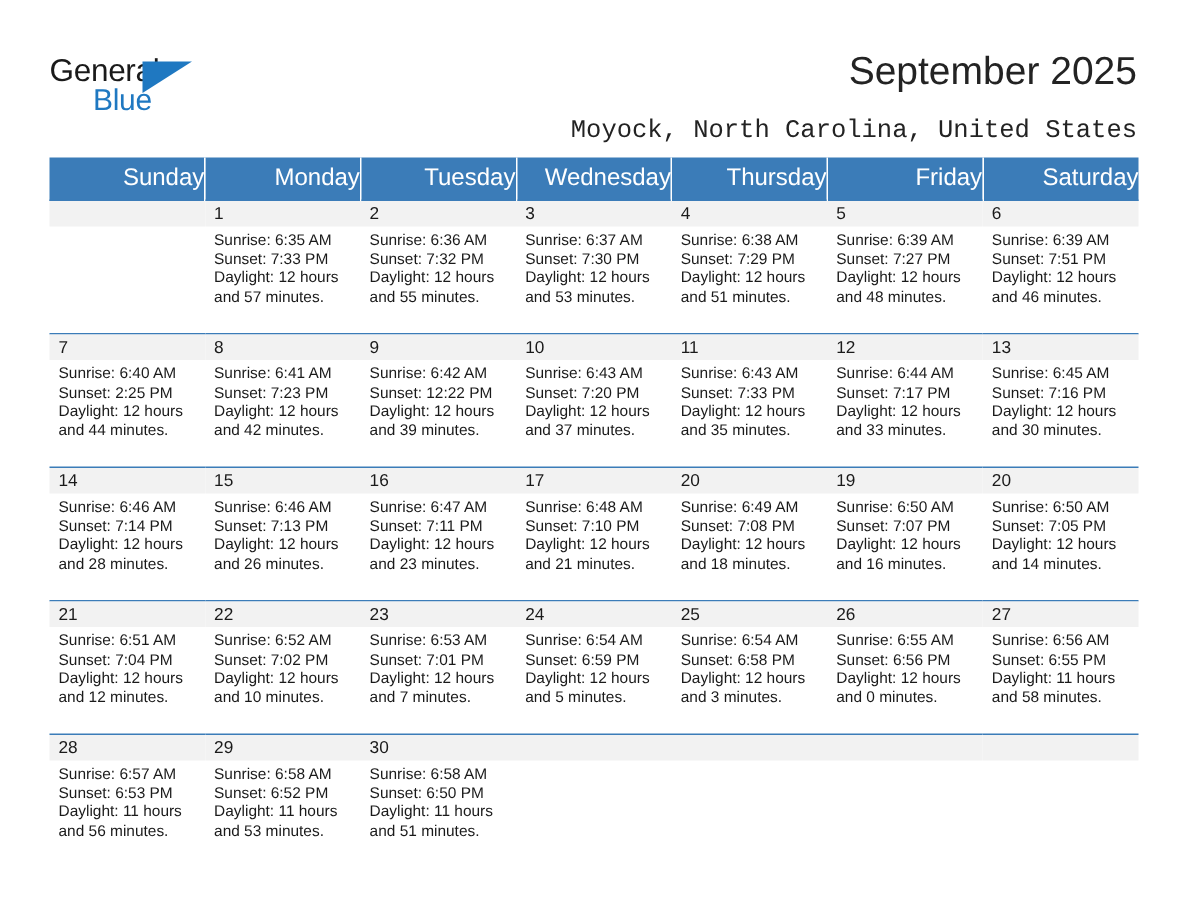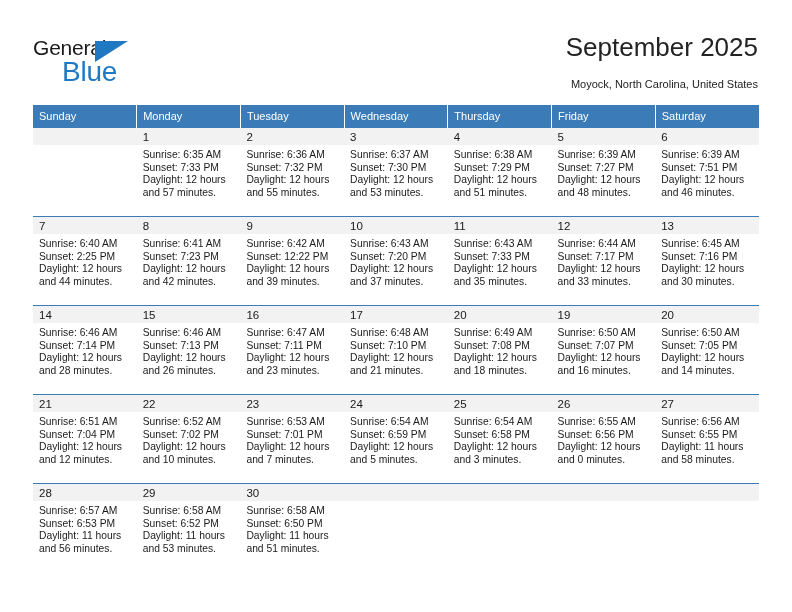--- a/index.html
+++ b/index.html
@@ -38,21 +38,21 @@
     position: absolute;
     left: 0; top: 0;
     font-size: 21px;
     letter-spacing: -0.2px;
     color: #1a1a1a;
     font-family: "Liberation Sans", sans-serif;
   }
   .logo-blue {
     position: absolute;
     left: 29px; top: 20px;
-    font-size: 28px;
+    font-size: 20px;
     letter-spacing: -0.2px;
     color: #1f78c1;
     font-family: "Liberation Sans", sans-serif;
   }
   .logo-tri {
     position: absolute;
     left: 62px; top: 5px;
     width: 0; height: 0;
     border-left: 33px solid #1f78c1;
     border-bottom: 21px solid transparent;
@@ -61,41 +61,42 @@
     position: absolute;
     right: 34px; top: 32px;
     font-size: 26px;
     color: #232323;
     text-align: right;
     white-space: nowrap;
   }
   .subtitle {
     position: absolute;
     right: 34px; top: 78px;
-    font-size: 11px;
+    font-size: 17px;
     color: #232323;
     text-align: center;
     white-space: nowrap;
+    font-family: Liberation Mono, monospace;
   }
 
   
   .calendar {
     position: absolute;
     left: 33px;
     top: 105px;
     width: 726px;
     border-collapse: collapse;
     table-layout: fixed;
   }
   .calendar th {
     background: #3b7cb8;
     color: #ffffff;
-    font-size: 11px;
+    font-size: 16px;
     font-weight: normal;
-    text-align: left;
+    text-align: right;
     padding: 5px 0 5px 6px;
     height: 19px;
     box-sizing: border-box;
     border-right: 1px solid #ffffff;
   }
   .calendar th:last-child { border-right: none; }
 
   .calendar td {
     vertical-align: top;
     padding: 0;

